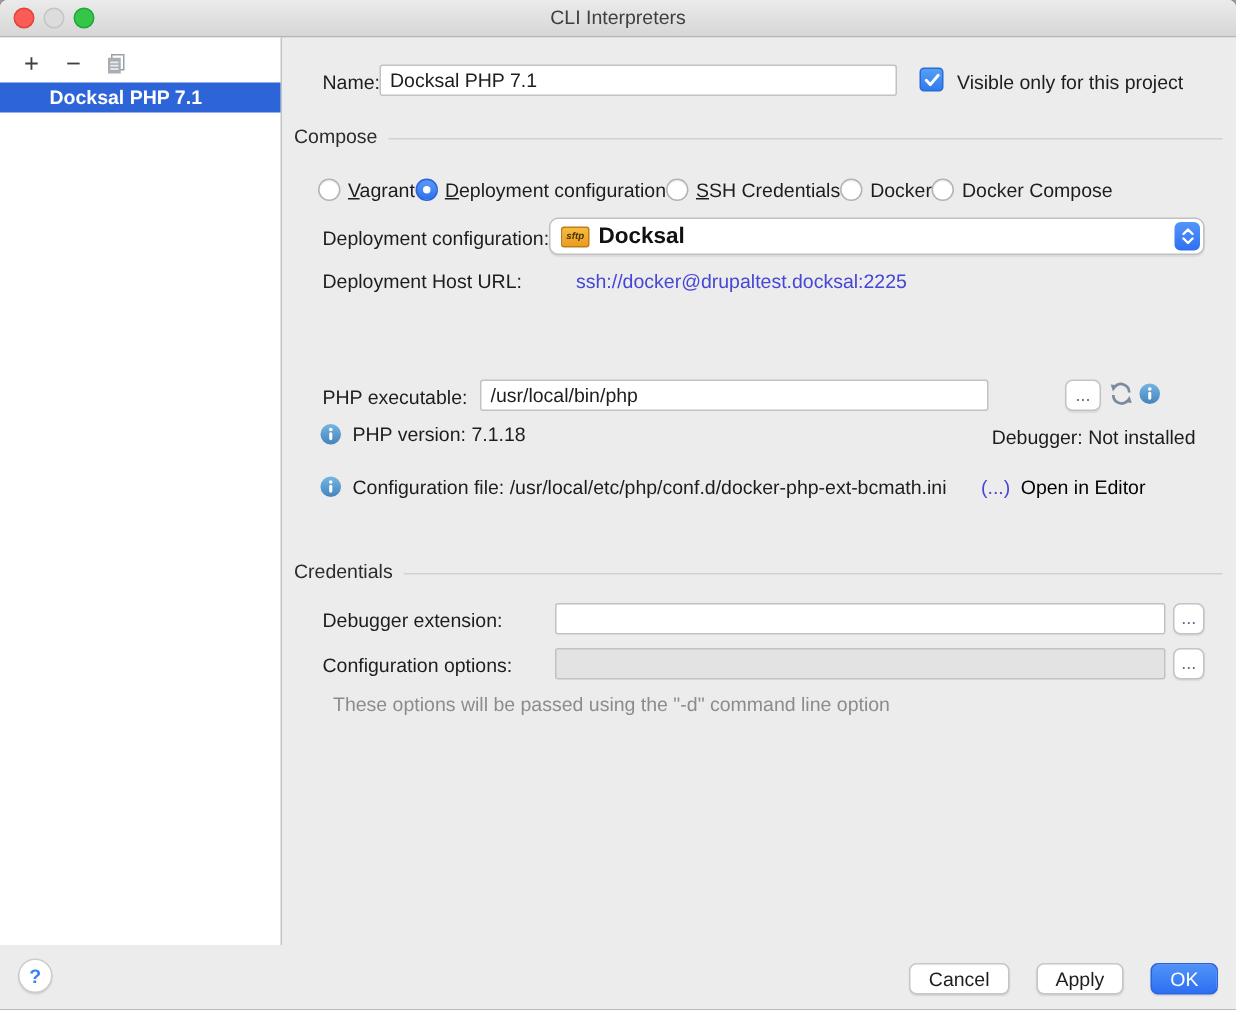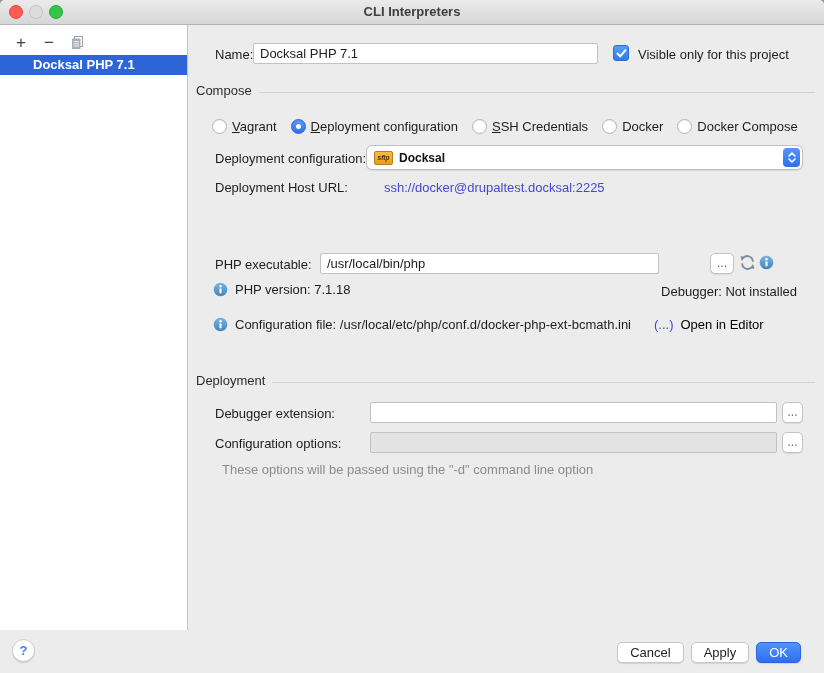--- a/index.html
+++ b/index.html
@@ -1,21 +1,21 @@
 <!DOCTYPE html>
 <html style="--accent: #2e6ff2;"><head>
 <meta charset="utf-8">
 <style>
   html,body{margin:0;padding:0;background:#9e9e9e;}
   *{box-sizing:border-box;font-family:"Liberation Sans",sans-serif;}
   .window{position:relative;width:824px;height:673px;background:#ececec;overflow:hidden;
           border-radius:5px 5px 0 0;box-shadow:0 0 0 1px #8f8f8f;}
   
   .titlebar{position:absolute;left:0;top:0;width:824px;height:25px;
-            background:linear-gradient(#ebebeb,#d6d6d6);border-bottom:1px solid #b4b4b4;font-weight:bold;}
+            background:linear-gradient(#ebebeb,#d6d6d6);border-bottom:1px solid #b4b4b4;}
   .lights{position:absolute;left:9px;top:5px;display:flex;gap:6px;}
   .light{width:14px;height:14px;border-radius:50%;display:inline-block;}
   .light.red{background:#fb5d56;border:1px solid #e0443e;}
   .light.gray{background:#dcdcdc;border:1px solid #c4c4c4;}
   .light.green{background:#34c648;border:1px solid #23a837;}
   .title{position:absolute;left:0;right:0;top:4px;text-align:center;font-size:13px;color:#3e3e3e;}
   
   .sidebar{position:absolute;left:0;top:25px;width:188px;height:605px;background:#fff;
            border-right:1px solid #c3c3c3;}
   .side-toolbar{display:flex;align-items:center;gap:10px;padding:8px 0 4px 12px;height:30px;}
@@ -26,33 +26,33 @@
   
   .content{position:absolute;left:189px;top:25px;width:635px;height:605px;background:#ececec;overflow:hidden;}
   .content .lbl{position:absolute;font-size:13px;color:#1d1d1d;white-space:nowrap;}
   .field{position:absolute;border:1px solid #c2c2c2;background:#fff;border-radius:2px;
          font-size:13px;color:#1d1d1d;padding:0 6px;outline:none;}
   .field:disabled{background:#e3e3e3;color:#888;}
   .section{position:absolute;left:7px;right:9px;display:flex;align-items:center;gap:7px;}
   .section .hd{font-size:13px;color:#2c2c2c;white-space:nowrap;}
   .section .ln{flex:1;height:1px;background:#d1d1d1;margin-top:3px;}
   
-  .radio-row{position:absolute;left:23px;top:94px;display:flex;gap:14px;align-items:center;white-space:nowrap;}
+  .radio-row{position:absolute;left:23px;top:94px;display:flex;align-items:center;white-space:nowrap;}
   .radio{display:flex;align-items:center;gap:5px;}
   .rc{width:15px;height:15px;border-radius:50%;background:#fff;border:1px solid #b3b3b3;
       display:flex;align-items:center;justify-content:center;flex:none;
       box-shadow:inset 0 1px 1px rgba(0,0,0,.06);}
   .radio.on .rc{background:linear-gradient(#5d9cf9,#2e70ee);border-color:#2a63d8;}
   .rdot{width:5px;height:5px;border-radius:50%;background:#fff;}
   .rt{font-size:13px;color:#1d1d1d;}
   
   .dropdown{position:absolute;left:177px;top:120px;width:437px;height:25px;background:#fff;
             border:1px solid #c0c0c0;border-radius:6px;display:flex;align-items:center;
             padding-left:7px;gap:6px;box-shadow:0 1px 1px rgba(0,0,0,.08);}
-  .dd-text{font-size:12px;font-weight:bold;color:#111;}
+  .dd-text{font-size:15px;font-weight:bold;color:#111;}
   .stepper{position:absolute;right:2px;top:2px;width:17px;height:19px;border-radius:4px;
            background:linear-gradient(var(--accent-light,#5596f8),var(--accent,#2e6ff2));
            display:flex;flex-direction:column;align-items:center;justify-content:center;gap:1px;}
   .sftp-badge{width:19px;height:14px;background:linear-gradient(#f7bb3f,#ea9c21);border:1px solid #bd7f15;
               border-radius:2px;font-size:6.5px;font-weight:bold;font-style:italic;color:#4a3000;
               display:flex;align-items:center;justify-content:center;flex:none;}
   .link-violet{color:#4646d6;margin-left:16px;}
   .link-blue{color:#000000;}
   .linkline{position:absolute;font-size:13px;white-space:nowrap;}
   .browse{position:absolute;height:21px;background:#fff;border:1px solid #c3c3c3;border-radius:5px;
@@ -62,21 +62,21 @@
   .icon-btn{position:absolute;display:flex;align-items:center;justify-content:center;}
   .hint{position:absolute;font-size:13px;color:#8c8c8c;white-space:nowrap;}
   .checkbox{position:absolute;width:16px;height:16px;border-radius:3px;border:1px solid #b3b3b3;background:#fff;}
   .checkbox.on{background:linear-gradient(#53a0f6,#2f7bee);border-color:#2a6bd8;}
   .checkbox svg{position:absolute;left:1px;top:1px;}
   
   .bottombar{position:absolute;left:0;top:630px;width:824px;height:43px;background:#ececec;}
   .help-btn{position:absolute;left:12px;top:9px;width:23px;height:23px;border-radius:50%;background:#fff;
             border:1px solid #cccccc;box-shadow:0 1px 1px rgba(0,0,0,.12);color:#3b82f6;
             font-size:13px;font-weight:bold;text-align:center;line-height:22px;}
-  .footer-buttons{position:absolute;right:23px;top:12px;display:flex;gap:7px;}
+  .footer-buttons{position:absolute;right:12px;top:12px;display:flex;gap:18px;}
   .mac-btn{height:21px;min-width:47px;padding:0 12px;border-radius:5px;background:#fff;
            border:1px solid #c6c6c6;font-size:13px;color:#1d1d1d;box-shadow:0 1px 1px rgba(0,0,0,.1);}
   .mac-btn.primary{background:linear-gradient(#4f93f9,#2e6ff2);border-color:#2a64dd;color:#fff;min-width:39px;}
 </style>
 </head>
 <body>
 
 <svg width="0" height="0" style="position:absolute">
   <defs>
     <linearGradient id="infoGrad" x1="0" y1="0" x2="0" y2="1">
@@ -213,21 +213,21 @@
           <circle cx="8" cy="4.6" r="1.3" fill="#fff"></circle>
           <rect x="6.9" y="6.6" width="2.2" height="5.6" rx="1.1" fill="#fff"></rect>
         </svg>
       </span>
       <span><span>Configuration file:</span> <span>/usr/local/etc/php/conf.d/docker-php-ext-bcmath.ini</span></span>
       <span class="link-violet">(...)</span>
       <span class="link-blue">Open in Editor</span>
     </div>
 
     <div class="section" style="top:348px">
-      <span class="hd">Deployment</span>
+      <span class="hd">Credentials</span>
       <span class="ln"></span>
     </div>
 
     <span class="lbl" style="left:26px;top:381px">Debugger extension:</span>
     <input class="field" style="left: 181px; top: 377px; width: 407px; height: 21px;" readonly="" value="">
     <button class="browse" style="left:593px;top:377px;width:21px">...</button>
 
     <span class="lbl" style="left:26px;top:411px">Configuration options:</span>
     <input class="field" style="left: 181px; top: 407px; width: 407px; height: 21px;" disabled="" value="">
     <button class="browse" style="left:593px;top:407px;width:21px">...</button>

